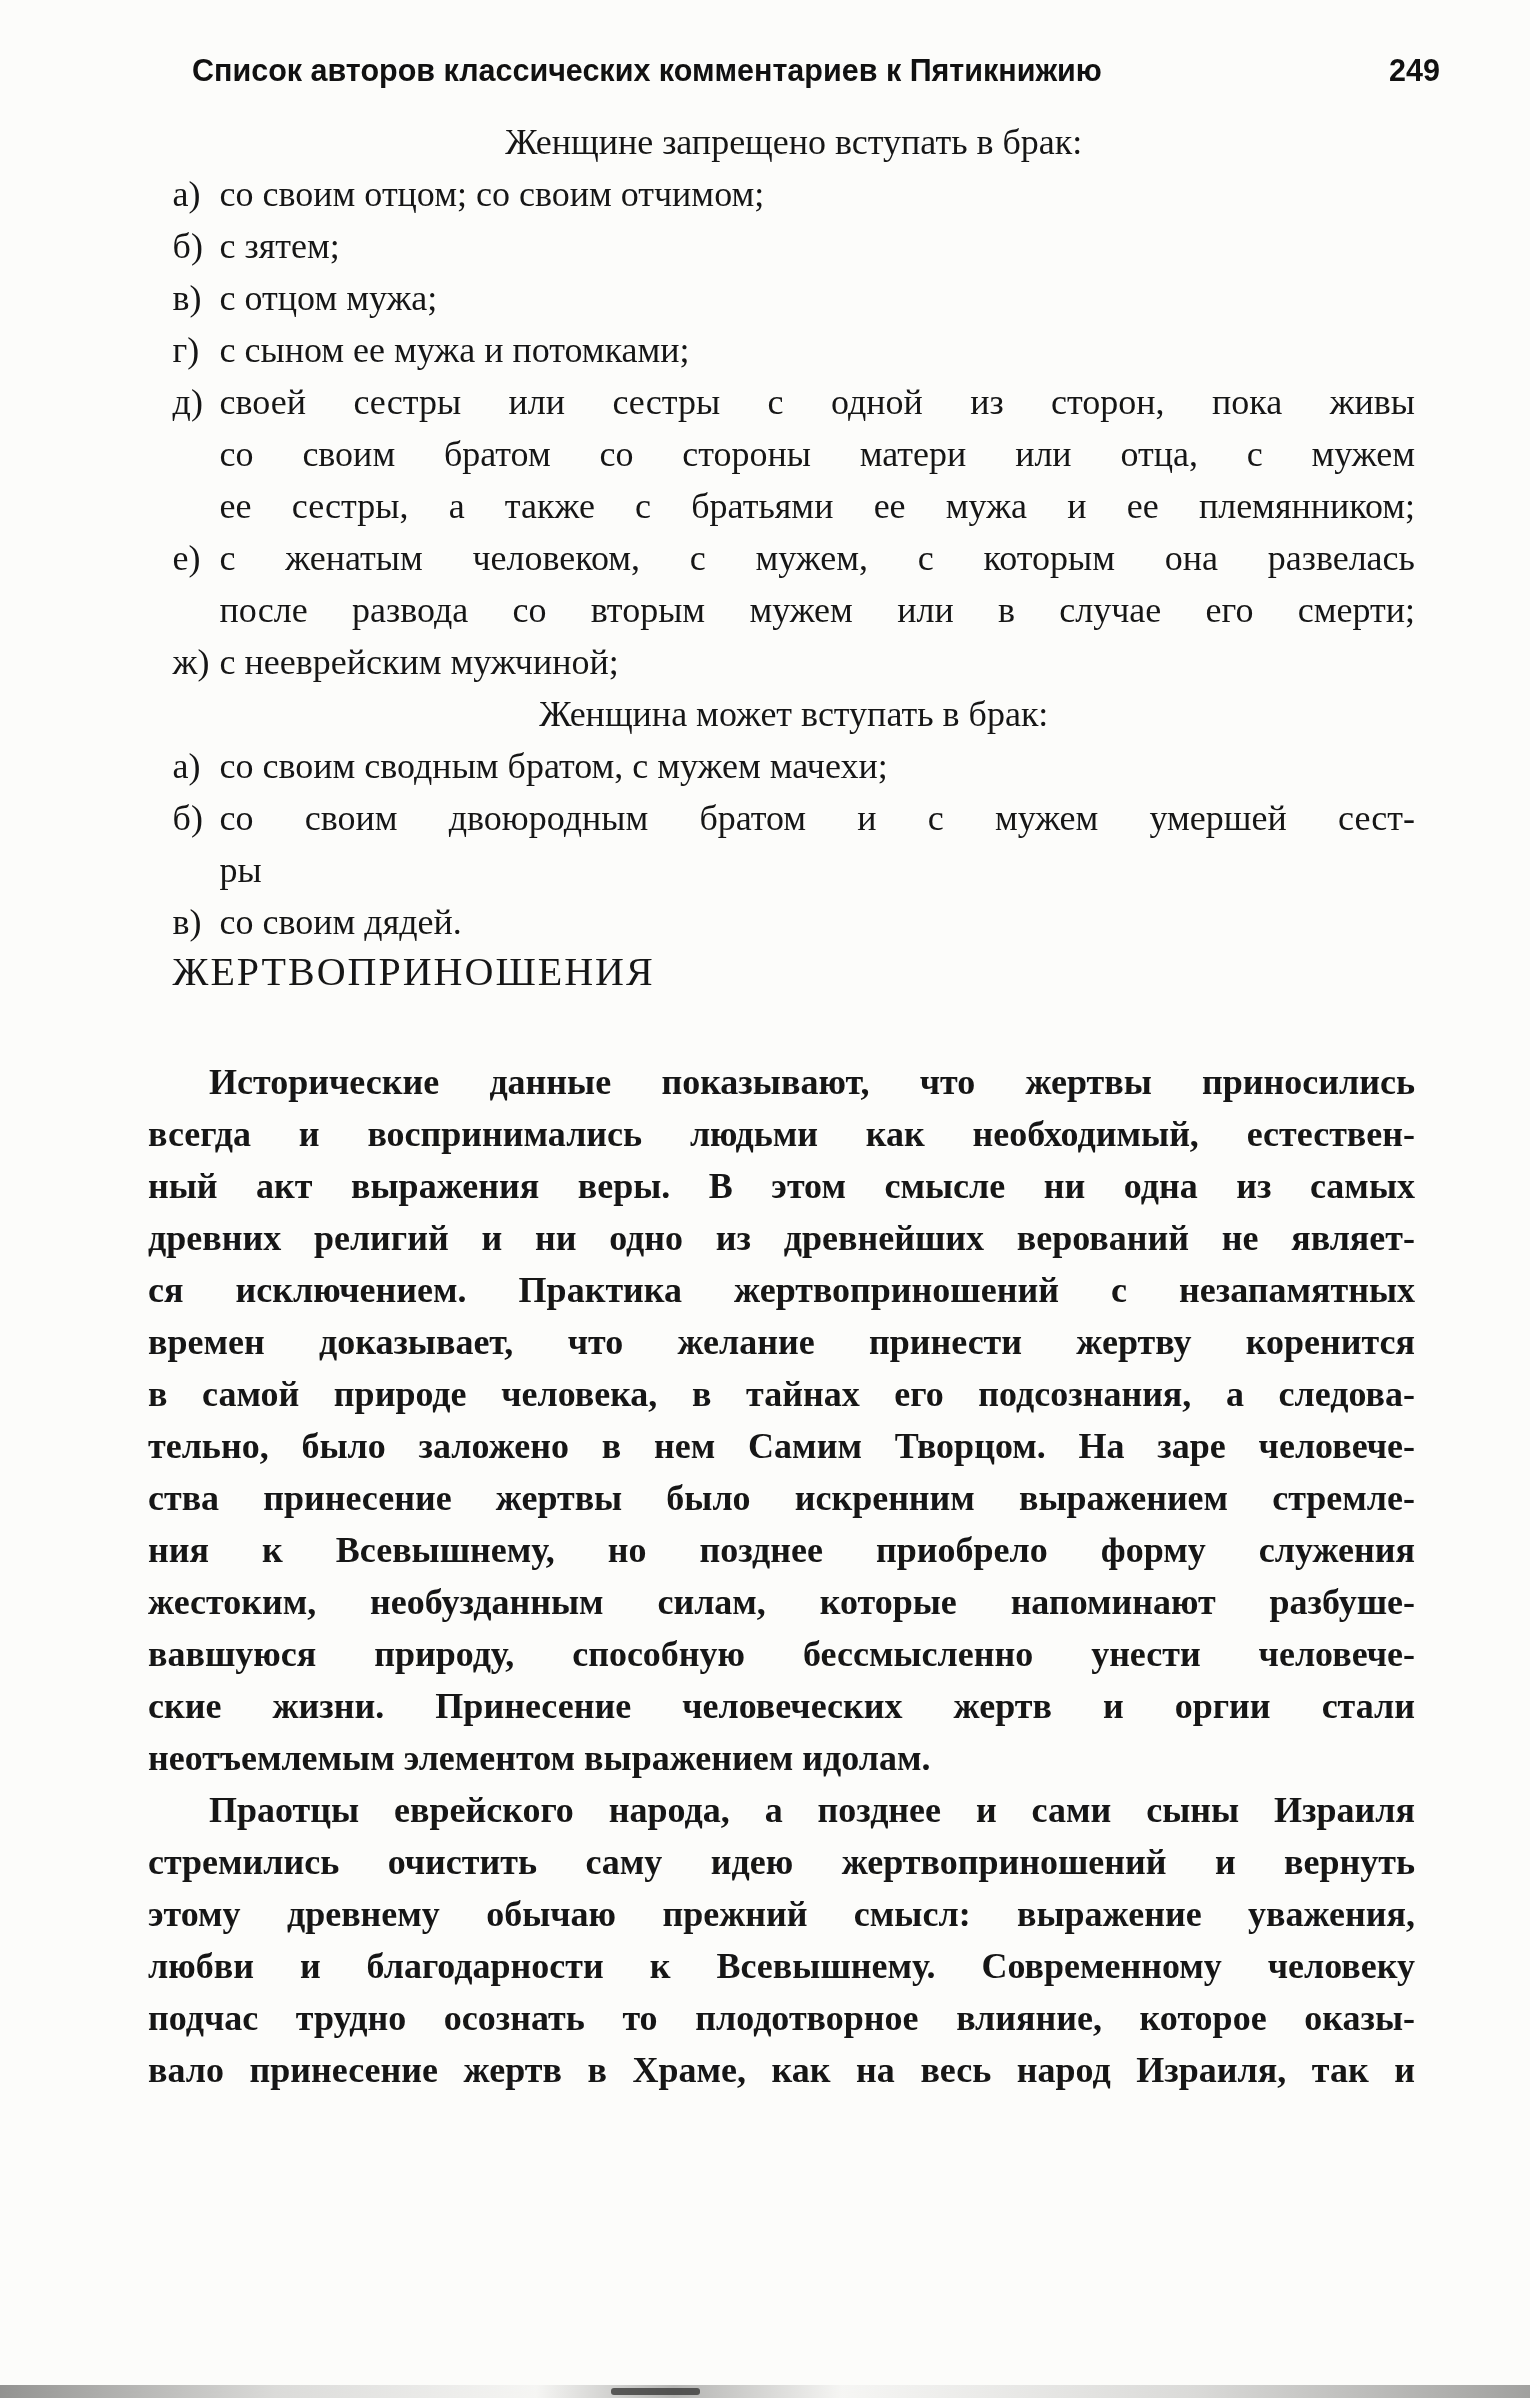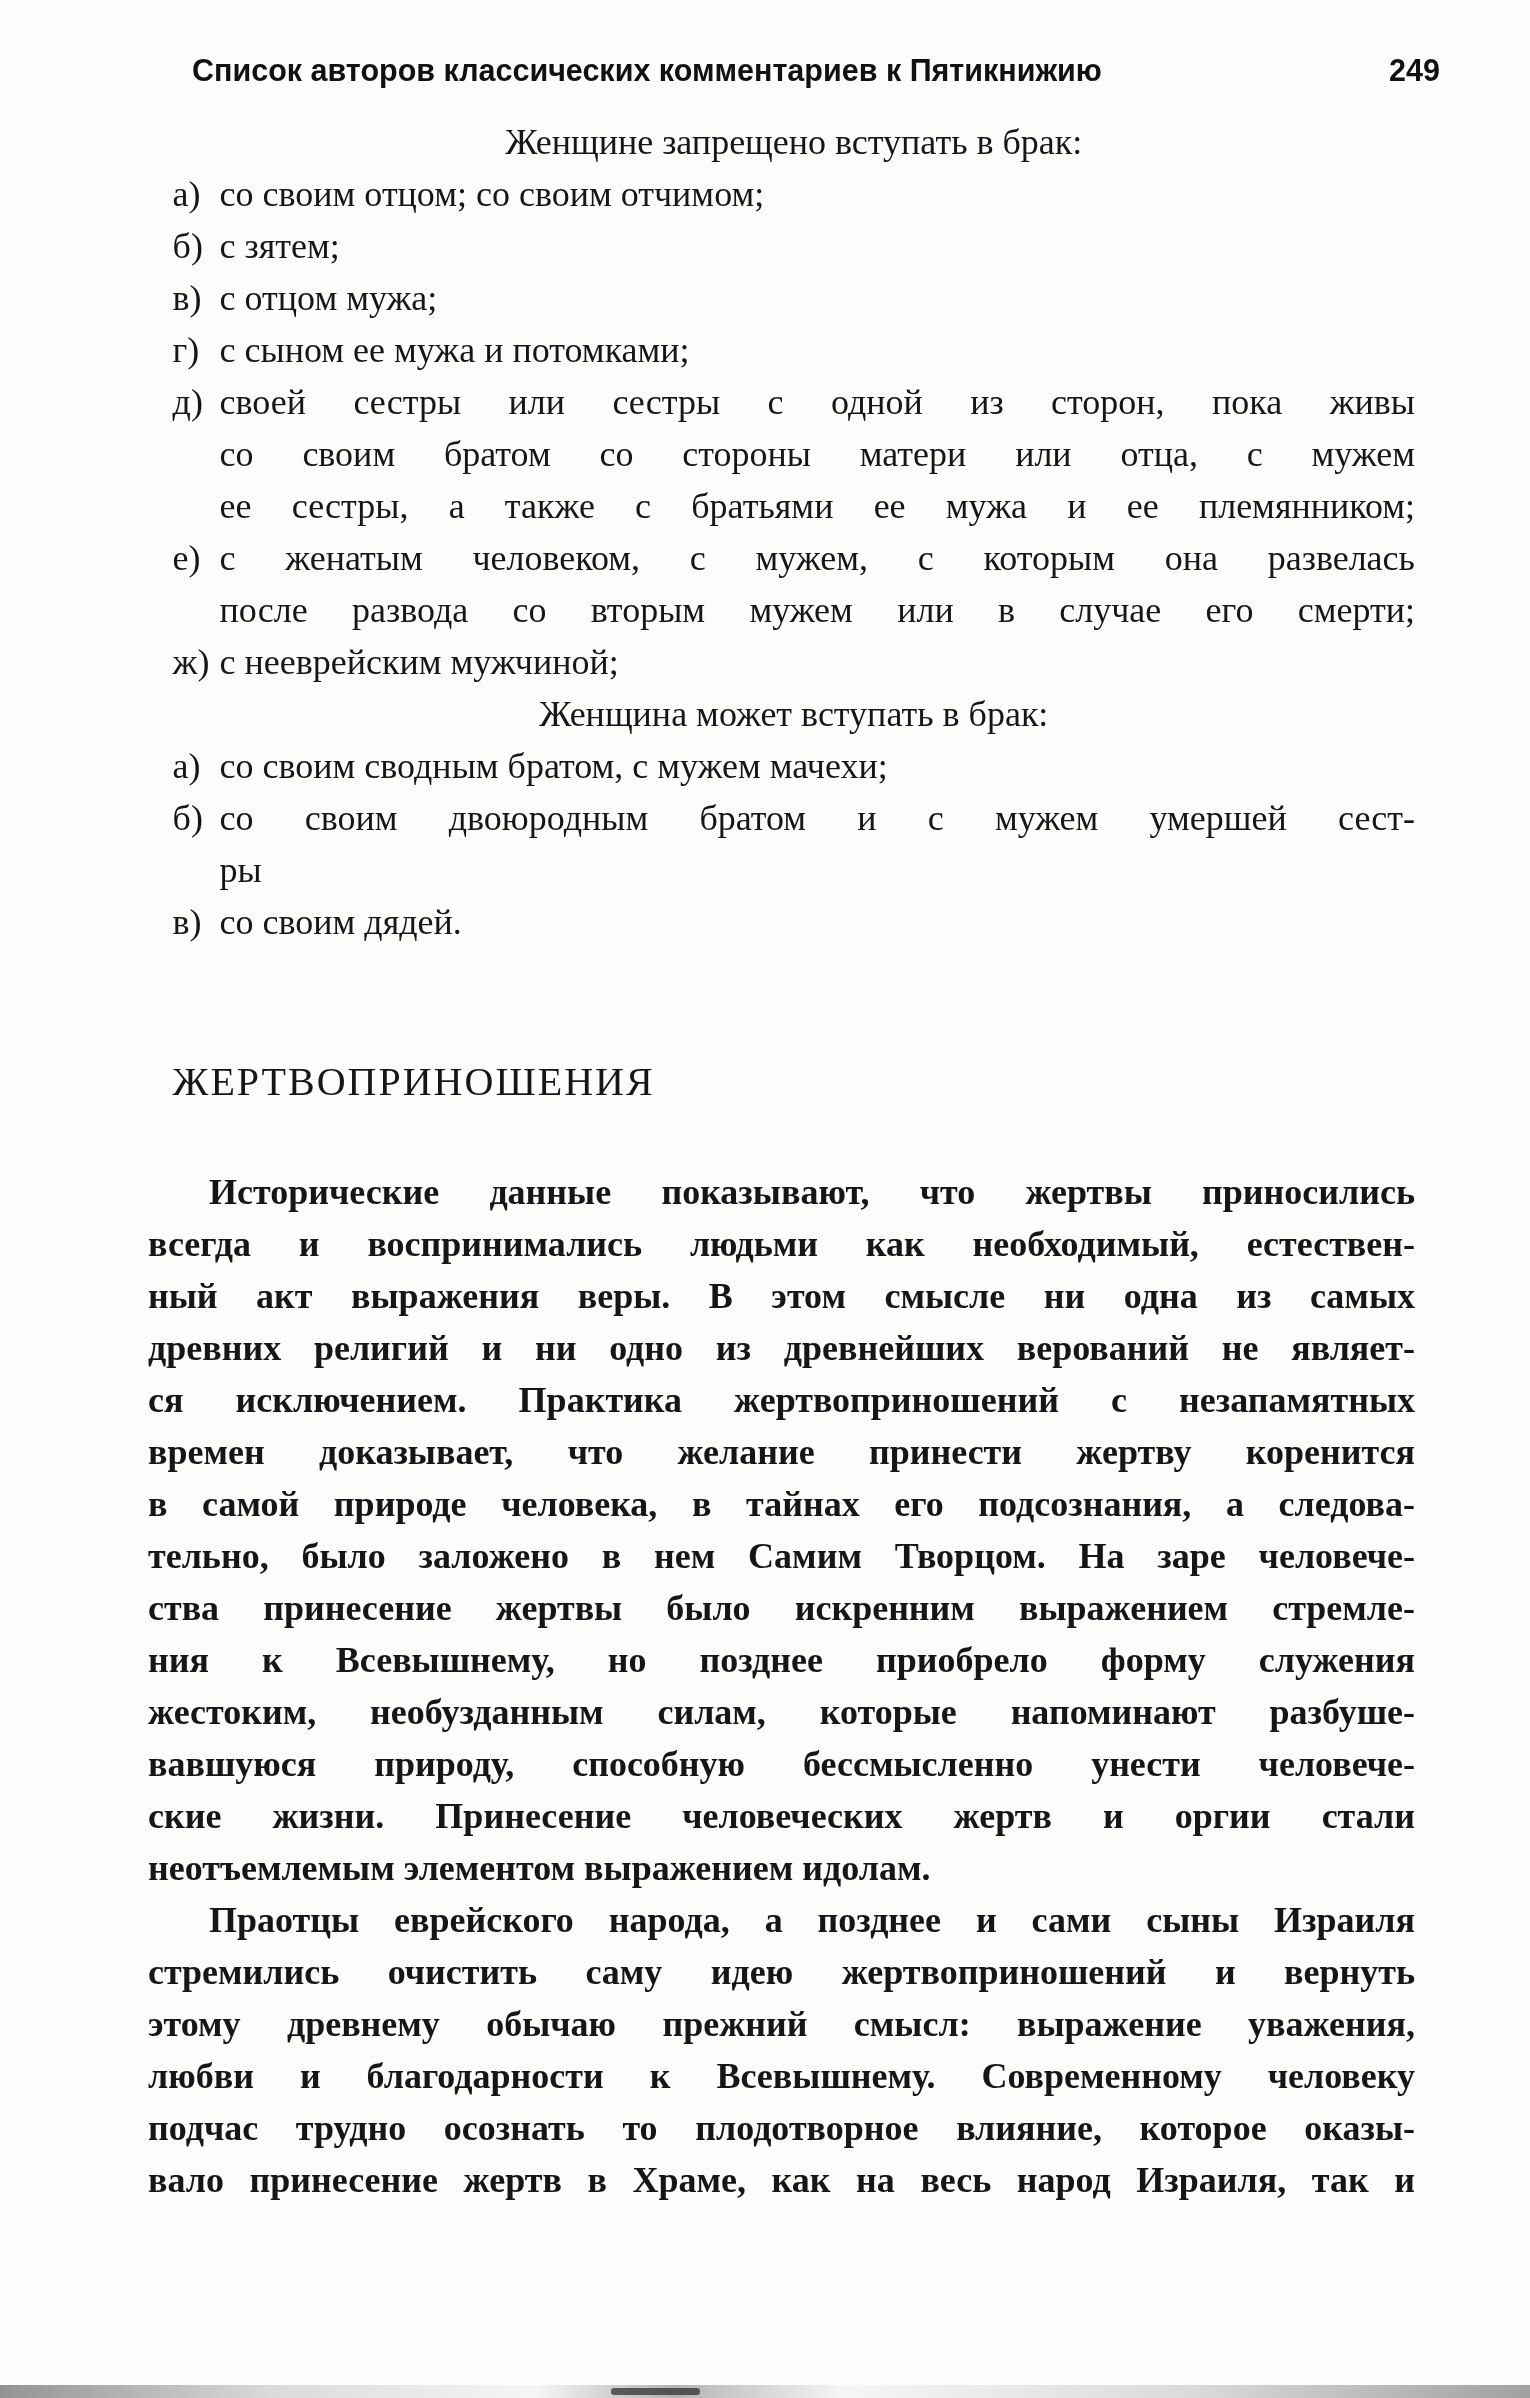--- a/index.html
+++ b/index.html
@@ -51,21 +51,20 @@
 
   
   .rules-block { padding-left: 24.6px; }
   .rules-intro { text-align: center; }
   .list-item { display: flex; }
   .item-marker { width: 47px; flex: none; }
   .item-text { flex: 1 1 auto; min-width: 0; }
 
   
   .section-heading {
-    margin-top: 110px;
     padding-left: 24.6px;
     font-size: 40px;
     line-height: 47px;
     letter-spacing: 2px;
     font-weight: 400;
     text-align: left;
   }
   .section-body { margin-top: 61px; font-weight: bold; }
   .paragraph { margin: 0; }
 

